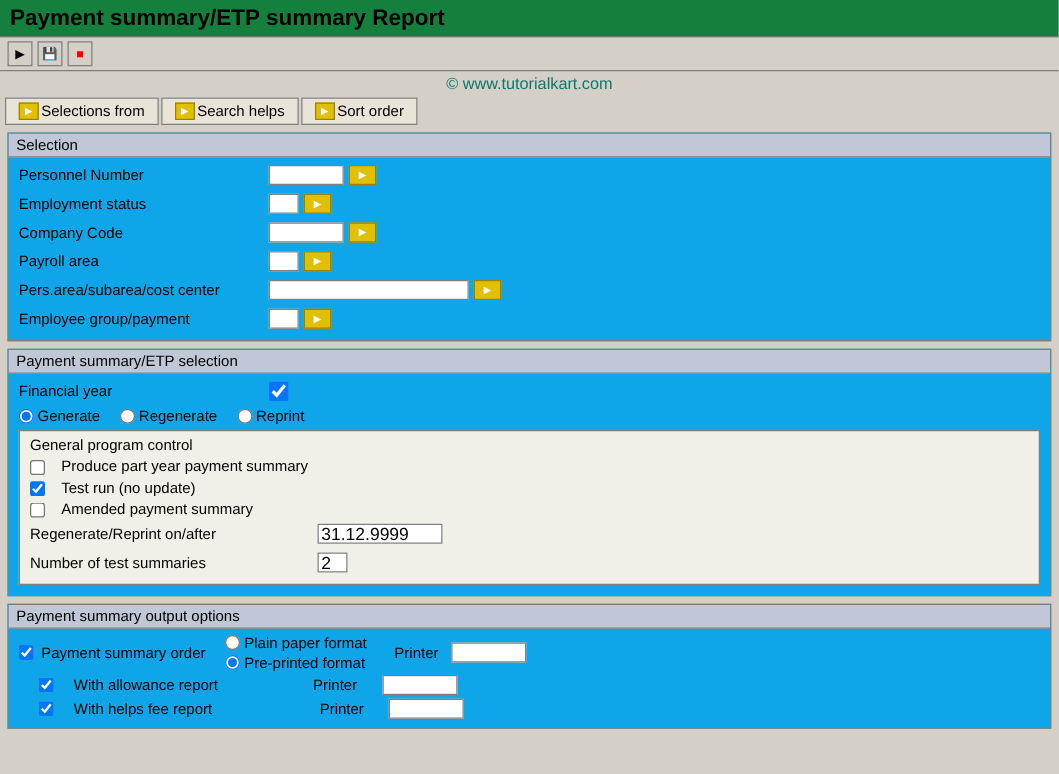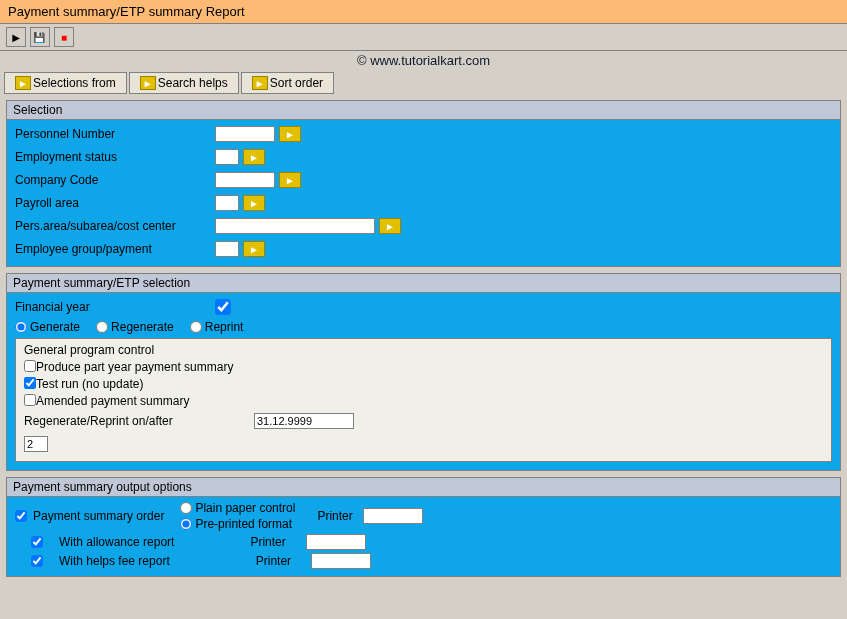--- a/index.html
+++ b/index.html
@@ -5,45 +5,45 @@
     * { box-sizing: border-box; margin: 0; padding: 0; }
     body {
       font-family: Arial, sans-serif;
       font-size: 12px;
       background: #d4d0c8;
       color: #000;
       width: 847px;
       min-height: 619px;
     }
     .title-bar {
-      background: #fdba74;
+      background: #15803d;
       padding: 4px 8px;
-      font-size: 13px;
-      font-weight: normal;
+      font-size: 18px;
+      font-weight: bold;
       border-bottom: 1px solid #808080;
     }
     .toolbar {
       display: flex;
       align-items: center;
       padding: 3px 6px;
       gap: 4px;
       background: #d4d0c8;
       border-bottom: 1px solid #808080;
     }
     .toolbar-icon {
       width: 20px; height: 20px;
       background: #d4d0c8;
       border: 1px solid #808080;
       display: flex; align-items: center; justify-content: center;
       cursor: pointer;
       font-size: 10px;
     }
     .watermark {
       text-align: center;
-      color: #0f172a;
+      color: #0f766e;
       font-size: 13px;
       padding: 2px 0;
     }
     .tabs {
       display: flex;
       align-items: center;
       background: #d4d0c8;
       padding: 2px 4px;
       gap: 2px;
     }
@@ -121,37 +121,37 @@
       gap: 16px;
       margin-bottom: 3px;
     }
     .radio-item {
       display: flex;
       align-items: center;
       gap: 3px;
     }
     .checkbox-item {
       display: flex;
-      align-items: flex-start;
-      gap: 0;
+      align-items: flex-end;
+      gap: 13px;
       margin-bottom: 3px;
     }
     .inner-section {
       border: 1px solid #808080;
       background: #f0f0e8;
       margin: 4px 0;
       padding: 4px 8px;
     }
     .inner-section-header {
       font-size: 12px;
       margin-bottom: 3px;
     }
     input[type="radio"] { margin: 0; width: 12px; height: 12px; }
     input[type="checkbox"] { margin: 0; width: 12px; height: 12px; }
-    input[type="text"] { font-size: 11px; font-family: Arial; }
+    input[type="text"] { font-size: 14px; font-family: Arial; }
     .printer-row {
       display: flex;
       align-items: center;
       gap: 6px;
       margin-bottom: 3px;
     }
     .sub-field-row {
       display: flex;
       align-items: center;
       gap: 16px;
@@ -299,40 +299,43 @@
         </div>
 
         <div class="field-row">
           <div class="field-label" style="width:230px;">
             <span>Regenerate/Reprint on/after</span>
           </div>
           <input type="text" class="field-input field-input-md" value="31.12.9999" style="">
         </div>
 
         <div class="field-row">
+          <div class="field-label" style="width:230px;">
+            <span>Number of test summaries</span>
+          </div>
           <input type="text" class="field-input field-input-xs" value="2" style="">
         </div>
 
       </div>
     </div>
   </div>
 
   <div class="section">
     <div class="section-header">
       <span>Payment summary output options</span>
     </div>
     <div class="section-content">
 
       <div class="printer-row">
         <input type="checkbox" checked="" style="">
         <span>Payment summary order</span>
         <div style="display:flex;flex-direction:column;gap:2px;margin-left:10px;">
           <div class="radio-item">
             <input type="radio" name="fmt" style="">
-            <span>Plain paper control</span>
+            <span>Plain paper format</span>
           </div>
           <div class="radio-item">
             <input type="radio" name="fmt" checked="" style="">
             <span>Pre-printed format</span>
           </div>
         </div>
         <span style="margin-left:16px;">Printer</span>
         <input type="text" class="field-input field-input-sm" style="margin-left: 4px;">
       </div>
 

